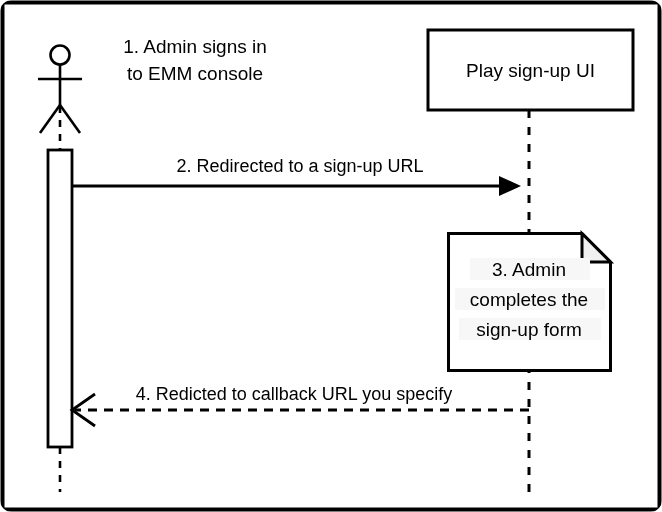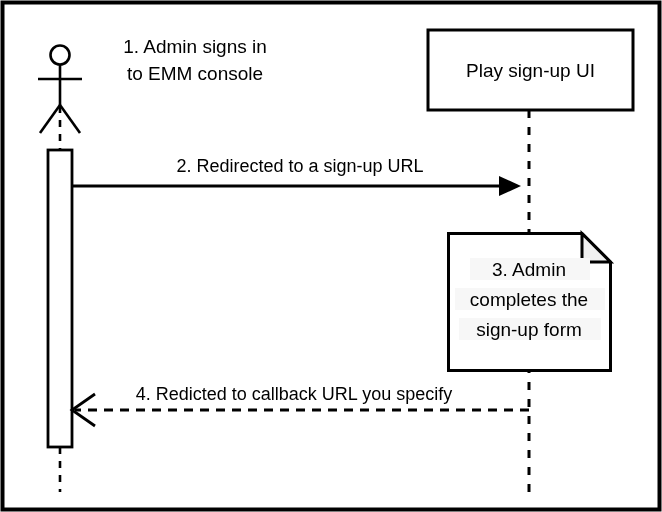--- a/index.html
+++ b/index.html
@@ -10,20 +10,21 @@
   }
   body {
     font-family: "Liberation Sans", sans-serif;
   }
   #canvas {
     position: relative;
     width: 662px;
     height: 512px;
     background: #ffffff;
     overflow: hidden;
+    border-radius: 12px;
   }
   #diagram-svg {
     position: absolute;
     left: 0;
     top: 0;
     width: 662px;
     height: 512px;
     display: block;
   }
   .diagram-text {

